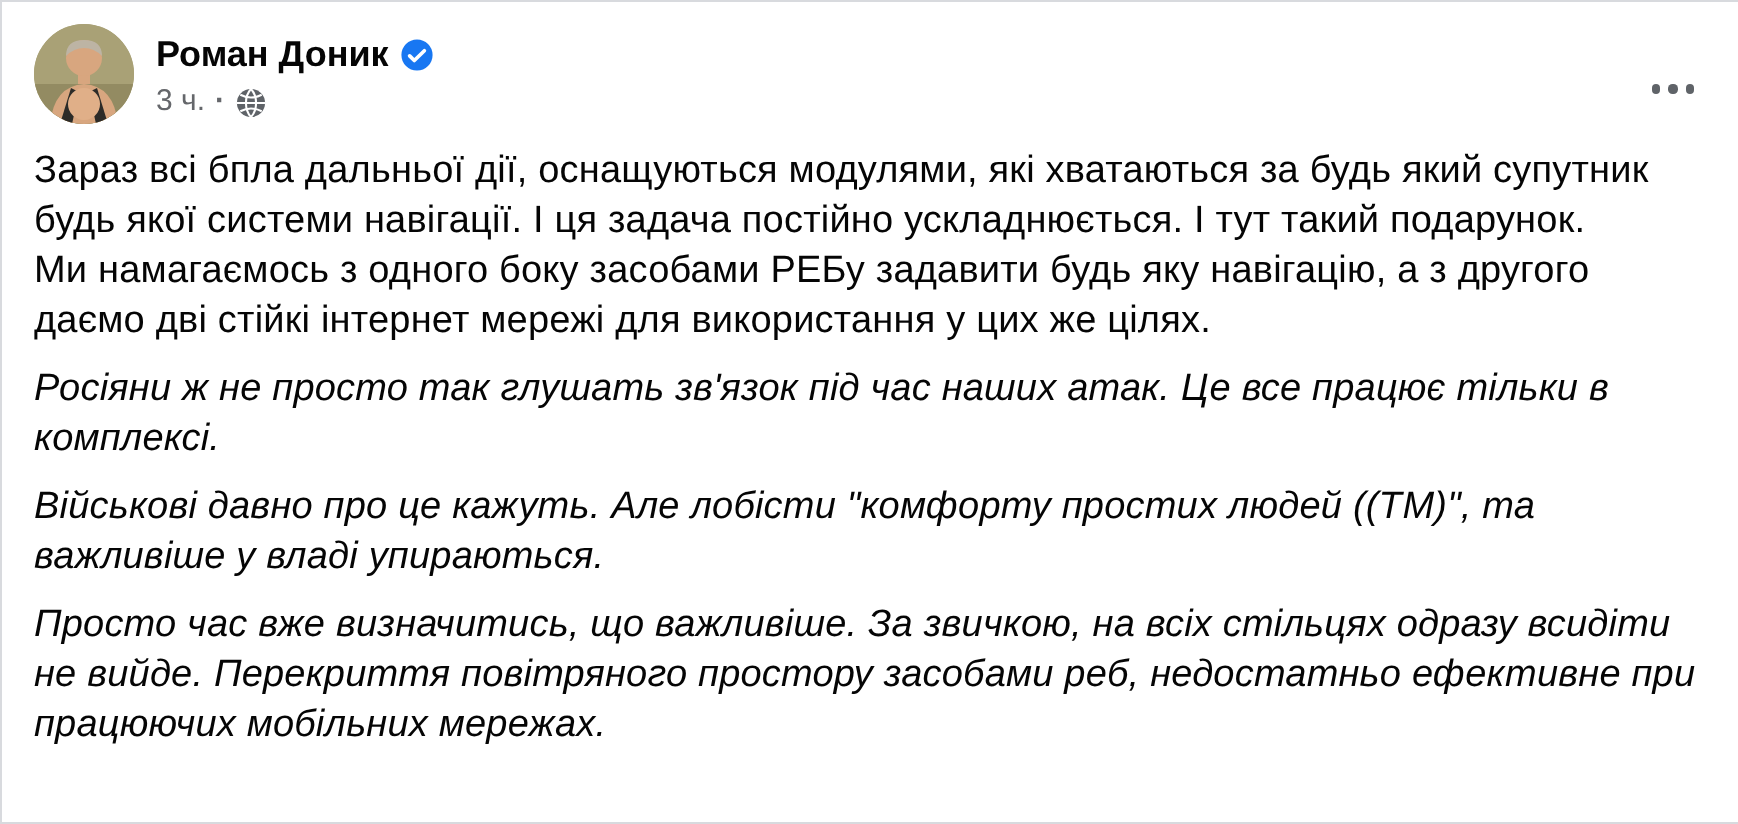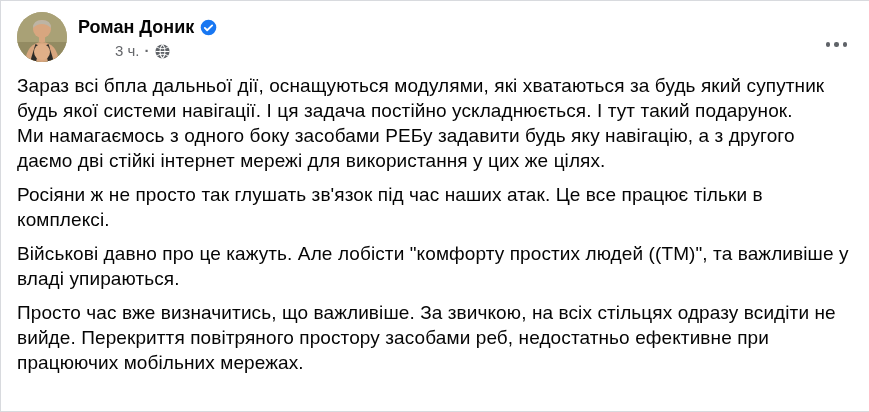--- a/index.html
+++ b/index.html
@@ -30,39 +30,39 @@
   .avatar svg{display:block;width:100%;height:100%;}
   .h-text{margin-left:11px;padding-top:1px;min-width:0;}
   .name-row{display:flex;align-items:center;gap:6px;}
   .author{
     font-size:18px;font-weight:bold;color:var(--text-primary);
     line-height:24px;cursor:pointer;white-space:nowrap;
   }
   .badge{width:17px;height:17px;display:inline-block;flex:0 0 auto;}
   .meta-row{
     display:flex;align-items:center;gap:5px;
-    margin-top:3px;font-size:15px;color:var(--text-secondary);line-height:18px;margin-left:37px;
+    margin-top:3px;font-size:15px;color:var(--text-secondary);line-height:18px;
   }
   .meta-time{cursor:pointer;}
   .meta-dot{font-weight:bold;}
   .globe{width:15px;height:15px;display:inline-block;margin-top:1px;}
   .more-btn{
     margin-left:auto;margin-top:15px;
     display:flex;align-items:center;gap:4px;
     padding:8px 6px;border-radius:17px;cursor:pointer;
   }
   .more-btn .dot{width:4.5px;height:4.5px;border-radius:50%;background:#5f6368;}
   
   .post-text{
     padding:6px 14px 0 16px;
     font-size:19px;line-height:25px;color:var(--text-primary);
     letter-spacing:.1px;
   }
   .post-text p{margin:0;}
-  .post-text p.gap{margin-top:9px;}
+  .post-text p.gap{margin-top:9px;font-style:italic;}
 </style>
 </head>
 <body>
 
 <div class="card">
 
   <div class="header">
 
     <div class="avatar">
       <svg viewBox="0 0 50 50" aria-hidden="true">

